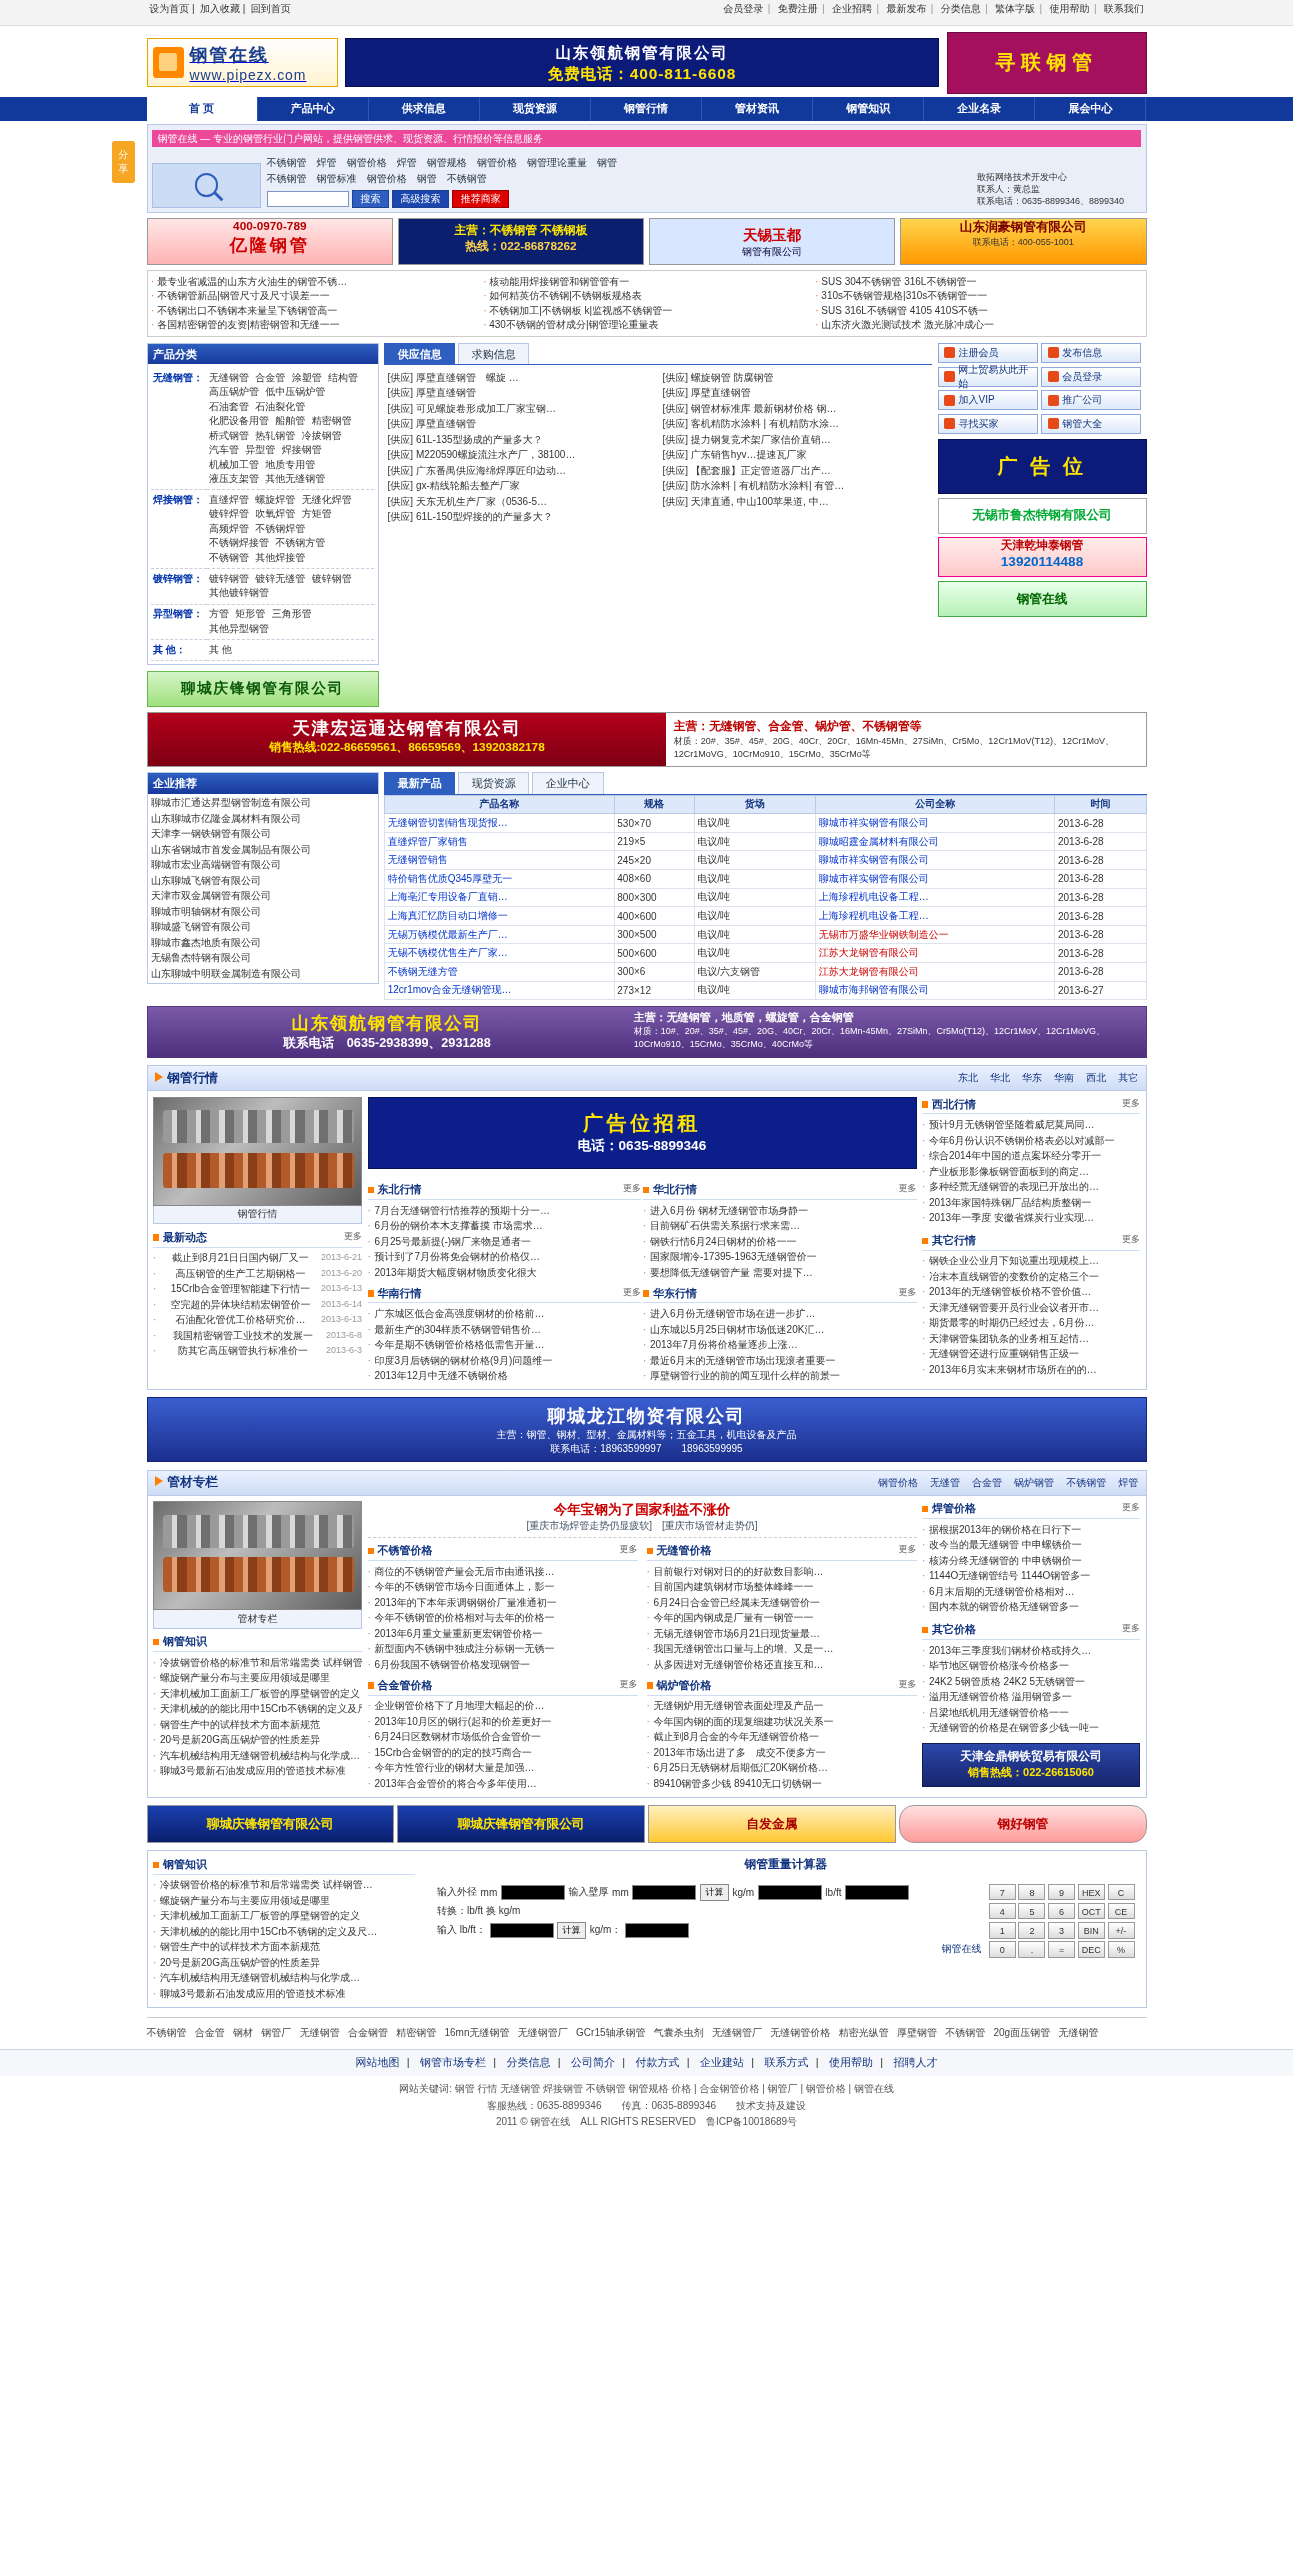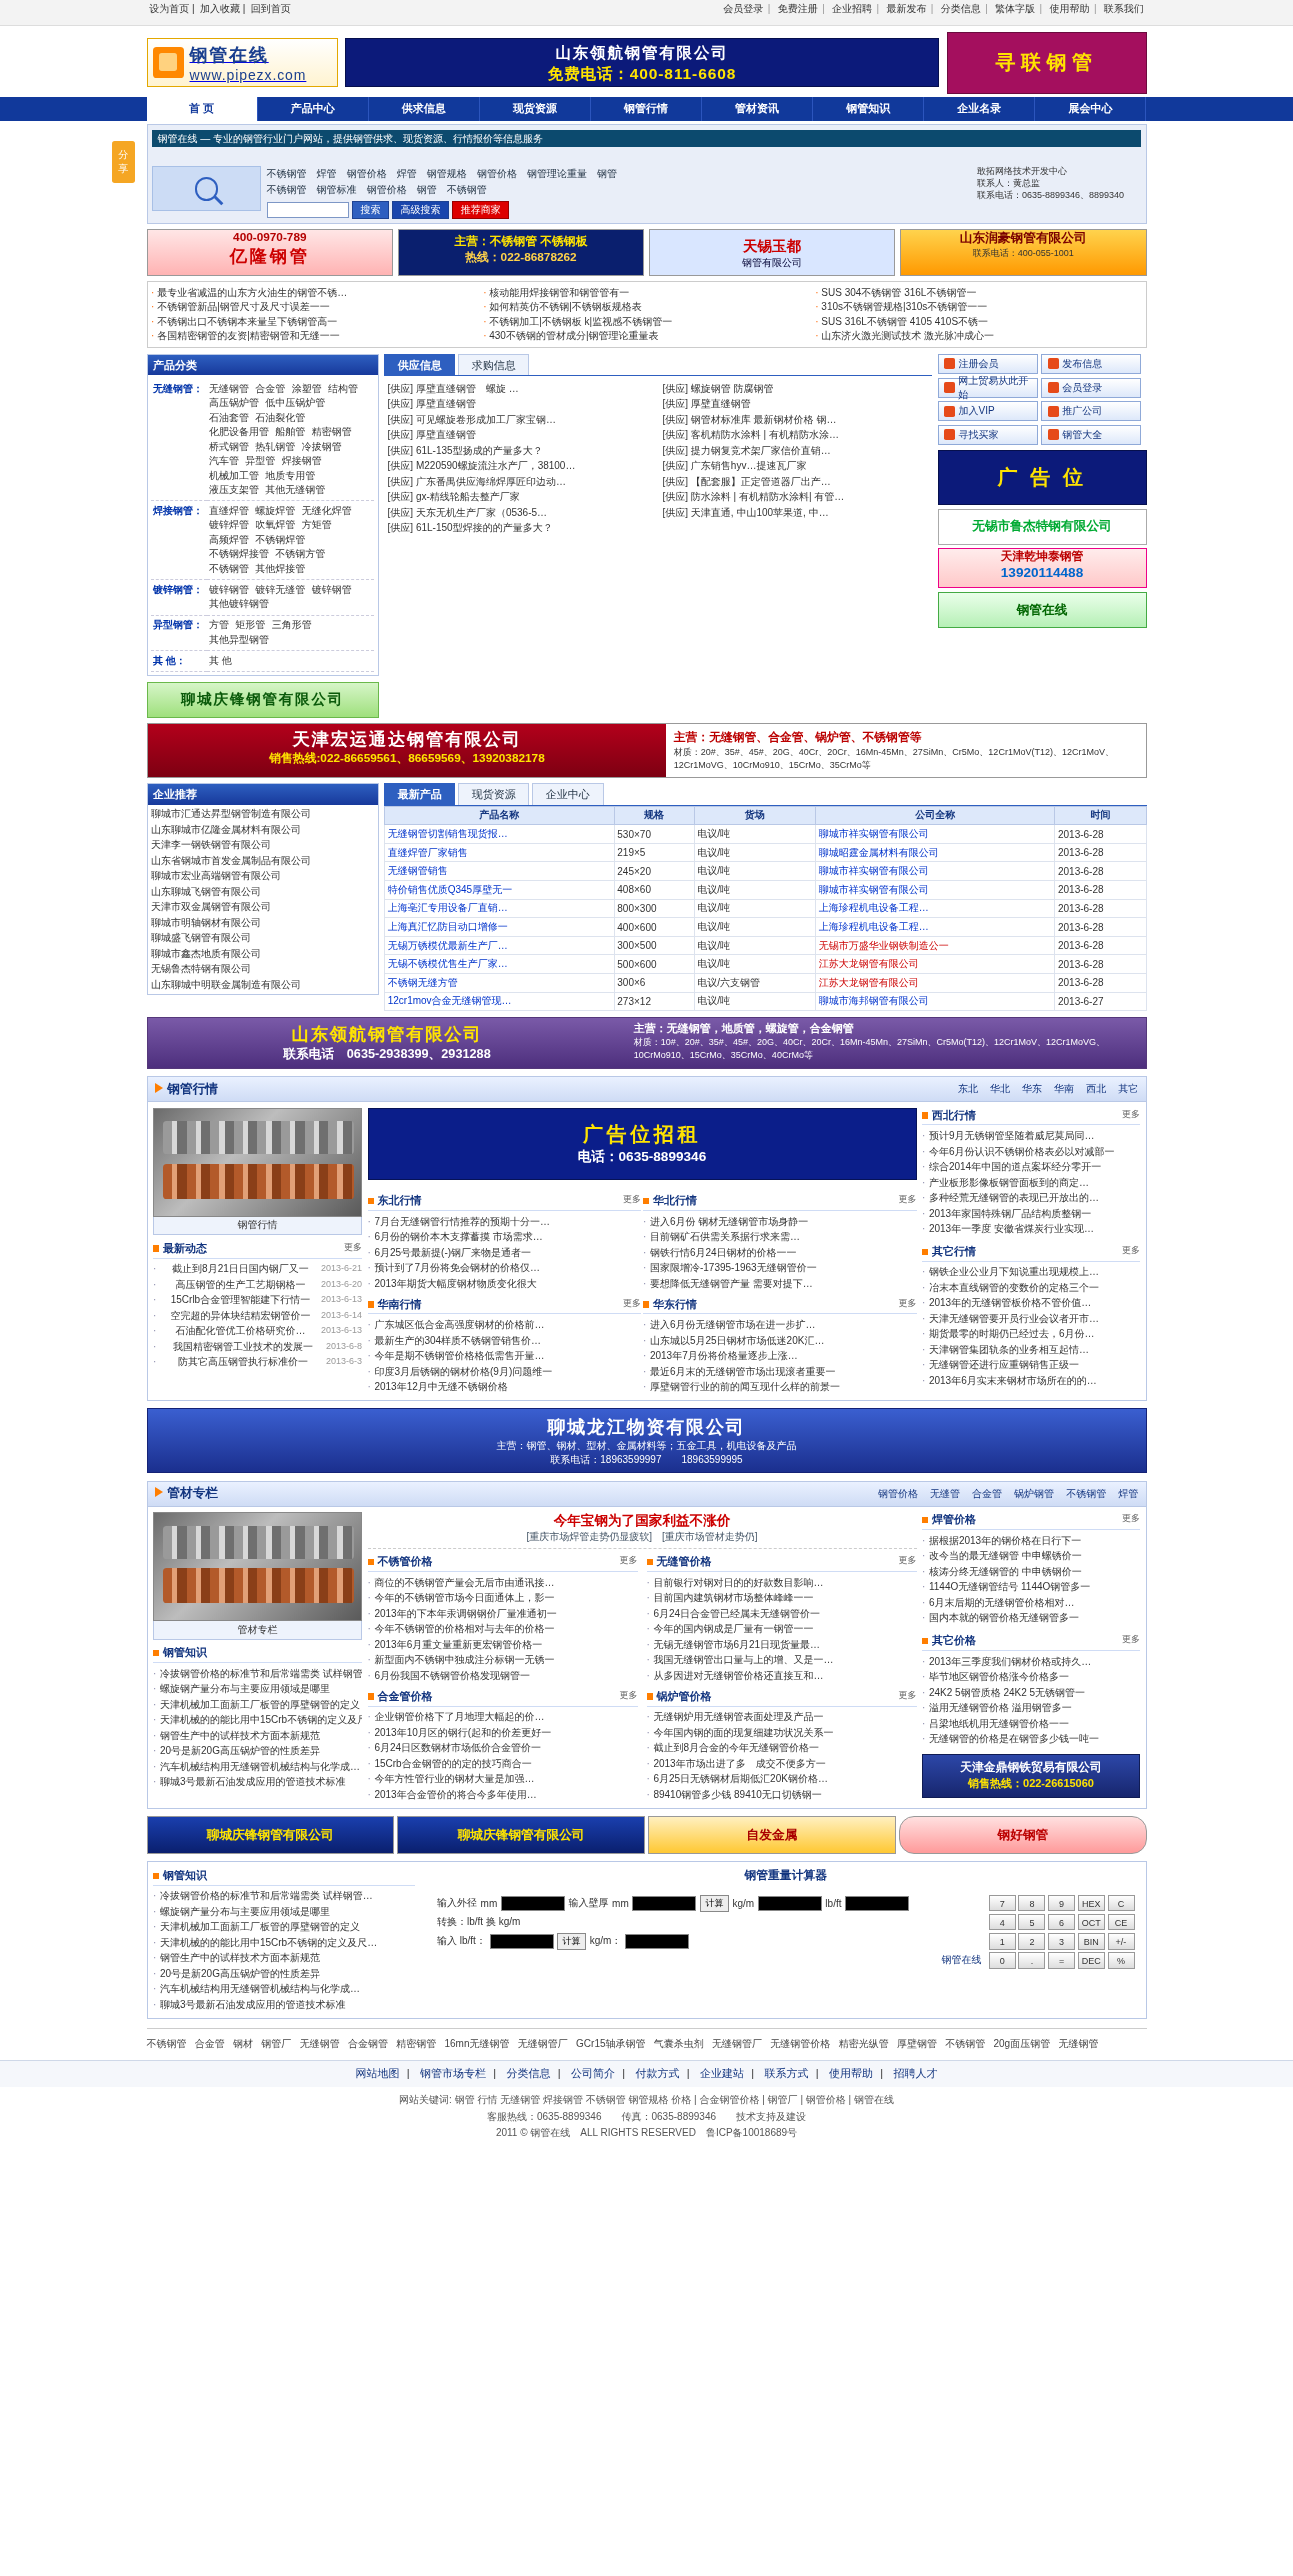--- a/index.html
+++ b/index.html
@@ -60,23 +60,23 @@
   .nav { background: #11399b; height: 23.6px; }
   .nav .wrap { display: flex; height: 23.6px; }
   .nav a {
     flex: 1; color: #fff; text-decoration: none; font-size: 11px; font-weight: bold;
     line-height: 23.6px; text-align: center; border-right: 0.9px solid #2c55bd;
   }
   .nav a.on { background: #fff; color: #11399b; }
 
   
   .searchpanel { background: #e9eef8; border: 0.9px solid #b9c8e6; margin-top: 3.6px; padding: 4.5px; }
-  .searchpanel .row { display: flex; gap: 5.5px; align-items: flex-start; }
+  .searchpanel .row { display: flex; gap: 5.5px; align-items: flex-end; }
   .searchpanel .bluebar {
-    background: #0c4a6e; color: #fff; font-size: 10px; padding: 1.8px 5.5px; margin-bottom: 19px;
+    background: #ec4899; color: #fff; font-size: 10px; padding: 1.8px 5.5px; margin-bottom: 8px;
   }
   .sp-left { width: 109px; height: 45px; background: #ccdcf5; border: 0.9px solid #a8c0e6;
     display:flex;align-items:center;justify-content:center; }
   .sp-left .mag { width: 23.6px; height: 23.6px; border: 2.7px solid #2e5fc0; border-radius: 50%; position: relative; }
   .sp-left .mag:after { content:""; position:absolute; width:2.7px; height:11px; background:#2e5fc0; right:-3.6px; bottom:-7.3px; transform:rotate(-45deg); }
   .sp-mid { flex: 1; }
   .sp-mid .kw { font-size: 10px; color: #234; line-height: 15.5px; }
   .sp-mid .kw span { margin-right: 7.3px; }
   .sp-search { display: flex; gap: 3.6px; align-items: center; margin-top: 3.6px; }
   .sp-search input[type=text] { width: 82px; height: 16.4px; border: 0.9px solid #7d97c6; }

